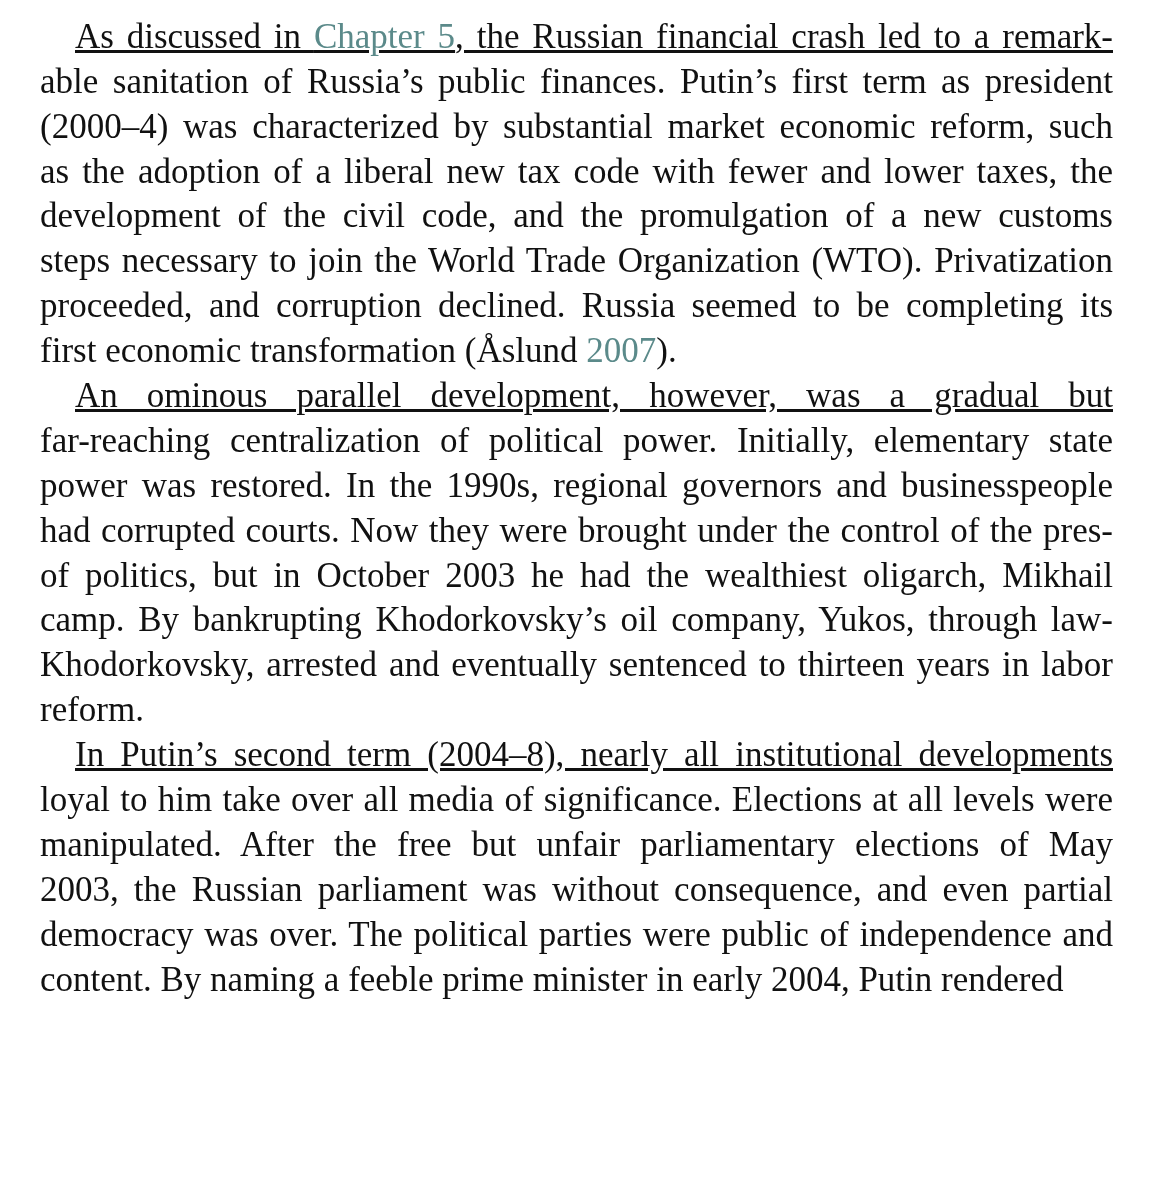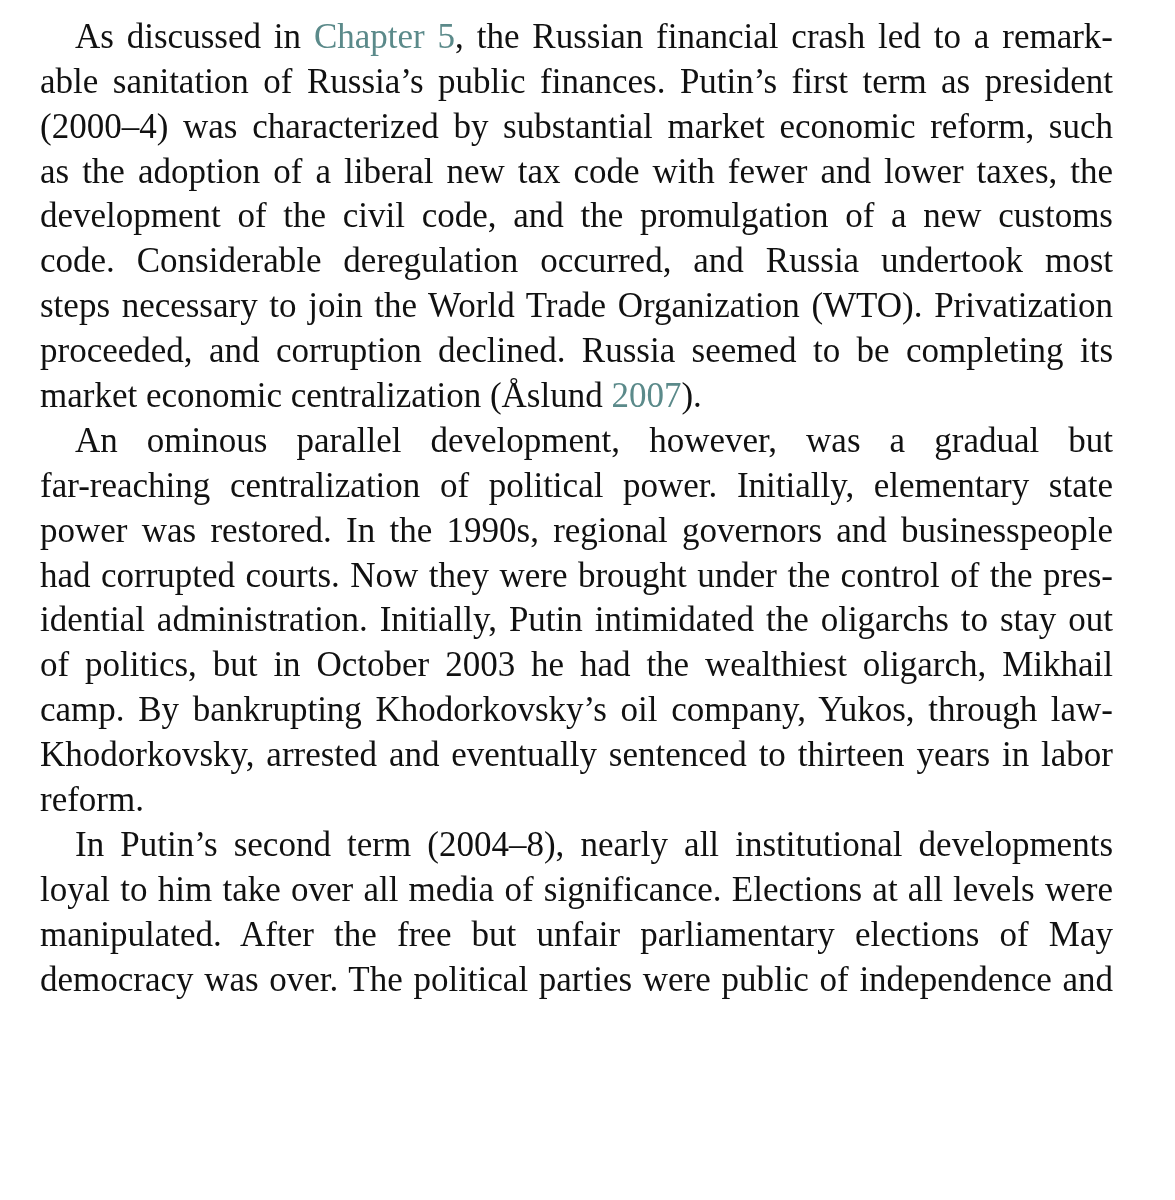--- a/index.html
+++ b/index.html
@@ -34,55 +34,56 @@
     white-space: nowrap;
     text-align: justify;
     text-align-last: justify;
     height: 44.9px;
   }
   .line.last {
     text-align-last: left;
   }
   .line.indent {
     padding-left: 35px;
+    text-decoration: underline;
   }
   .xref {
     color: #5b8a8a;
     cursor: pointer;
     text-decoration: none;
   }
 </style>
 </head>
 <body>
 
 <div class="page">
   <span class="cut-line"></span>
   <div id="body-text">
       <div>
         <span class="line indent"><span>As discussed in </span><a class="xref" style="color: rgb(91, 138, 138);">Chapter 5</a><span>, the Russian financial crash led to a remark-</span></span>
         <span class="line"><span>able sanitation of Russia’s public finances. Putin’s first term as president</span></span>
         <span class="line"><span>(2000–4) was characterized by substantial market economic reform, such</span></span>
         <span class="line"><span>as the adoption of a liberal new tax code with fewer and lower taxes, the</span></span>
         <span class="line"><span>development of the civil code, and the promulgation of a new customs</span></span>
-        <span class="line"><span>code. Considerable deregulation occurred, and Russia undertook most</span></span>
         <span class="line"><span>steps necessary to join the World Trade Organization (WTO). Privatization</span></span>
         <span class="line"><span>proceeded, and corruption declined. Russia seemed to be completing its</span></span>
-        <span class="line last"><span>market economic centralization (Åslund </span><a class="xref" style="color: rgb(91, 138, 138);">2007</a><span>).</span></span>
+        <span class="line last"><span>first economic transformation (Åslund </span><a class="xref" style="color: rgb(91, 138, 138);">2007</a><span>).</span></span>
       </div>
       <div>
         <span class="line indent"><span>An ominous parallel development, however, was a gradual but</span></span>
         <span class="line"><span>far-reaching centralization of political power. Initially, elementary state</span></span>
         <span class="line"><span>power was restored. In the 1990s, regional governors and businesspeople</span></span>
         <span class="line"><span>had corrupted courts. Now they were brought under the control of the pres-</span></span>
-        <span class="line"><span>idential administration. Initially, Putin intimidated the oligarchs to stay out</span></span>
         <span class="line"><span>of politics, but in October 2003 he had the wealthiest oligarch, Mikhail</span></span>
         <span class="line"><span>camp. By bankrupting Khodorkovsky’s oil company, Yukos, through law-</span></span>
         <span class="line"><span>Khodorkovsky, arrested and eventually sentenced to thirteen years in labor</span></span>
         <span class="line last"><span>reform.</span></span>
       </div>
       <div>
         <span class="line indent"><span>In Putin’s second term (2004–8), nearly all institutional developments</span></span>
         <span class="line"><span>loyal to him take over all media of significance. Elections at all levels were</span></span>
         <span class="line"><span>manipulated. After the free but unfair parliamentary elections of May</span></span>
+        <span class="line"><span>2003, the Russian parliament was without consequence, and even partial</span></span>
         <span class="line"><span>democracy was over. The political parties were public of independence and</span></span>
+        <span class="line last"><span>content. By naming a feeble prime minister in early 2004, Putin rendered</span></span>
       </div>
     </div>
 </div>
 
 </body></html>

